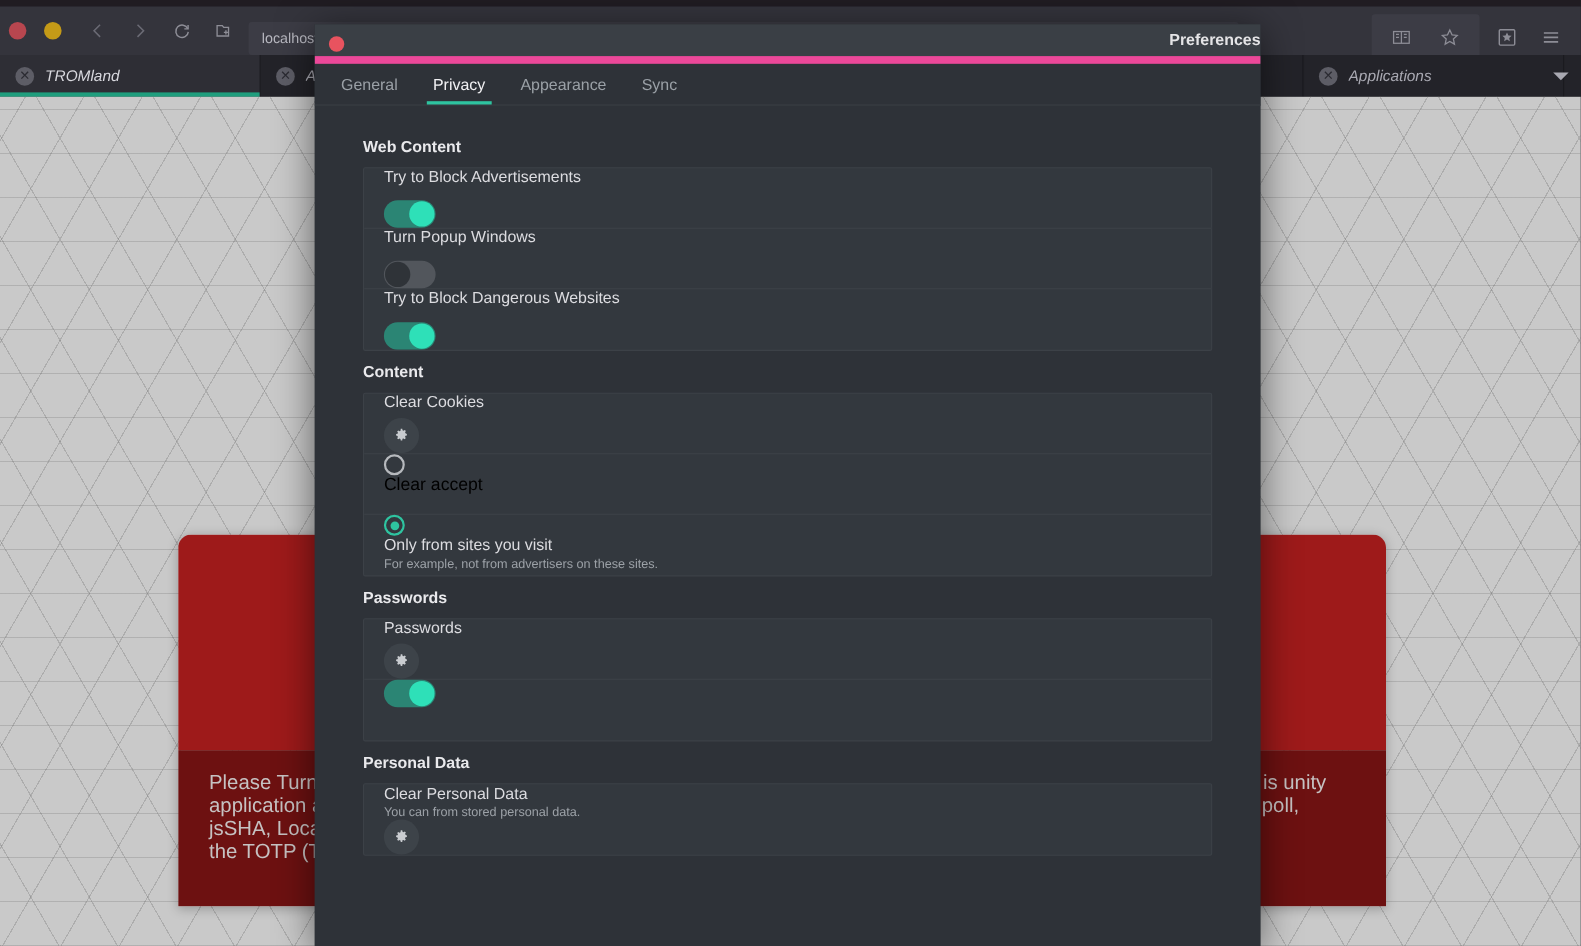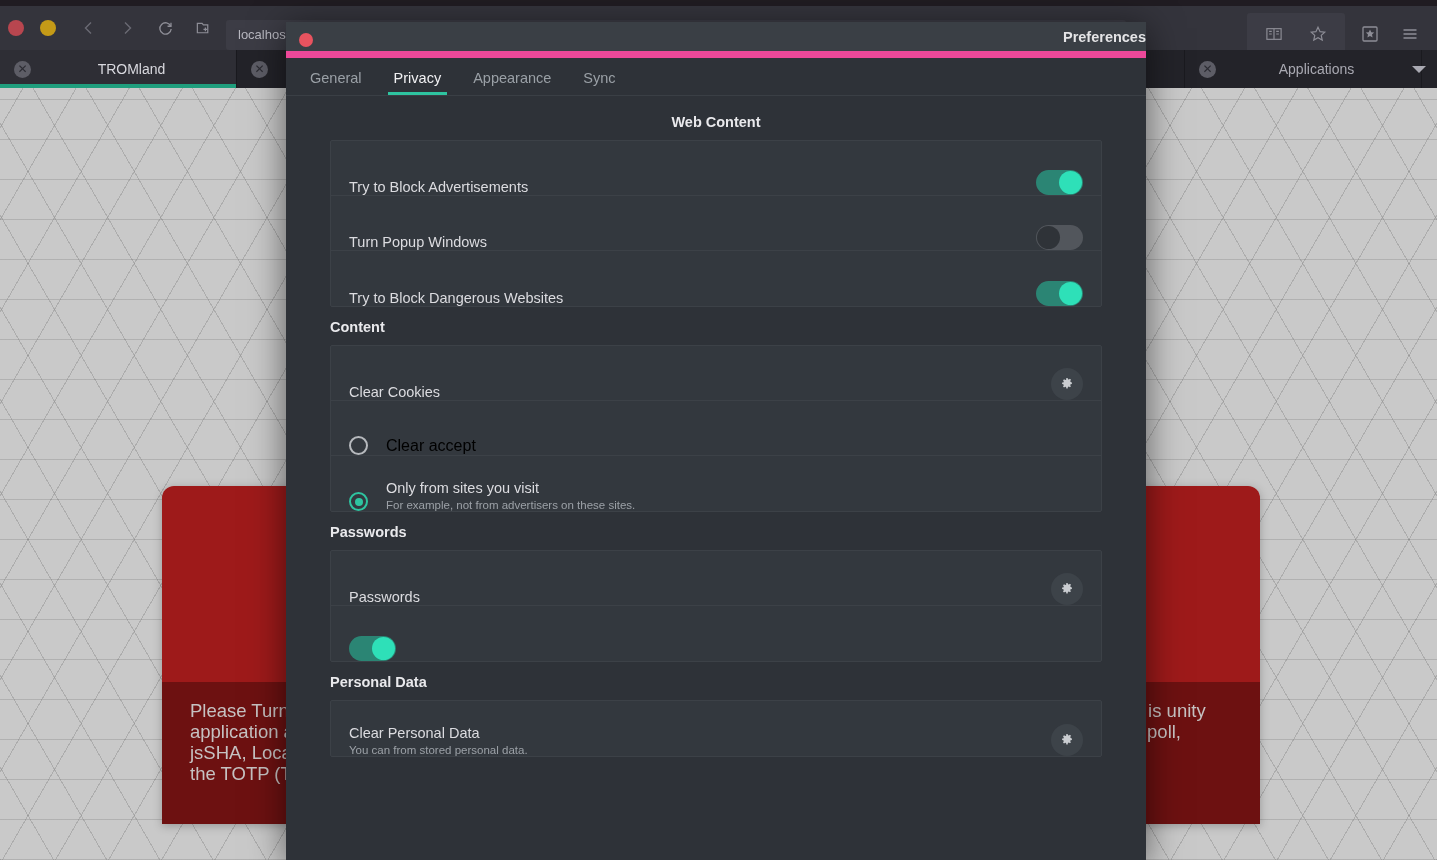--- a/index.html
+++ b/index.html
@@ -123,24 +123,24 @@
     border-radius: 50%;
     background: #5d5d66;
     color: #2b2b32;
     font-size: 12px;
     line-height: 17px;
     text-align: center;
     flex: 0 0 auto;
   }
   .tab-title {
     flex: 1 1 auto;
-    text-align: center;
     white-space: nowrap;
     overflow: hidden;
     text-overflow: clip;
+    font-style: italic;
   }
   .tab-1 { width: 237px; }
   .tab-2 { width: 237px; }
   .tab-3 { width: 237px; }
   .tab-4 { width: 237px; }
   .tab-5 { width: 237px; }
   .tab-6 { width: 237px; }
   .tabbar-chevron {
     position: absolute;
     right: 10px; top: 0; bottom: 0;
@@ -252,34 +252,35 @@
     overflow: hidden;
     padding: 18px 44px 0 44px;
   }
 
   .sec-title {
     color: #e9e9ec;
     font-size: 14.5px;
     font-weight: bold;
     margin: 12px 0 10px 0;
   }
-  .sec-title:first-child { margin-top: 0; text-align: center; }
+  .sec-title:first-child { margin-top: 12px; }
 
   .group {
     border: 1px solid #3c4147;
     border-radius: 2px;
     background: #33383e;
     overflow: hidden;
   }
   .row {
     display: flex;
-    align-items: flex-end;
+    align-items: flex-start;
     min-height: 55px;
     padding: 0 18px 0 18px;
     border-bottom: 1px solid #3c4147;
+    flex-direction: column;
   }
   .row:last-child { border-bottom: none; }
   .row-label {
     color: #dcdce0;
     font-size: 14.5px;
     flex: 1 1 auto;
   }
   .row-sub {
     color: #9ca1a7;
     font-size: 11.5px;

